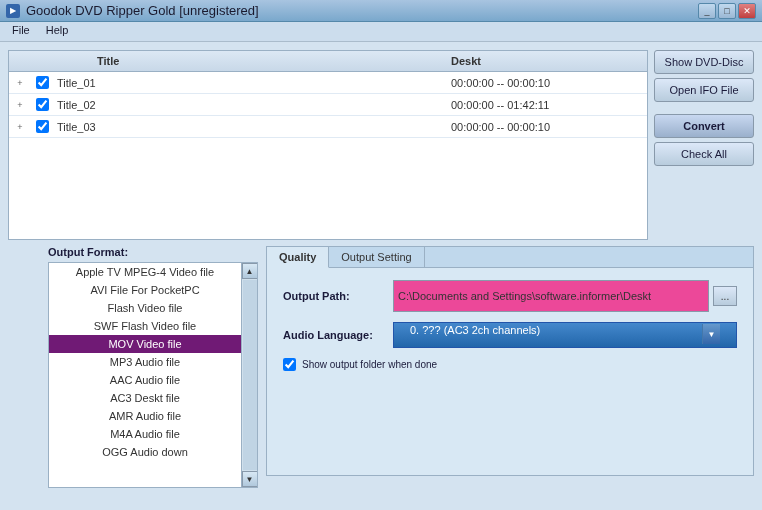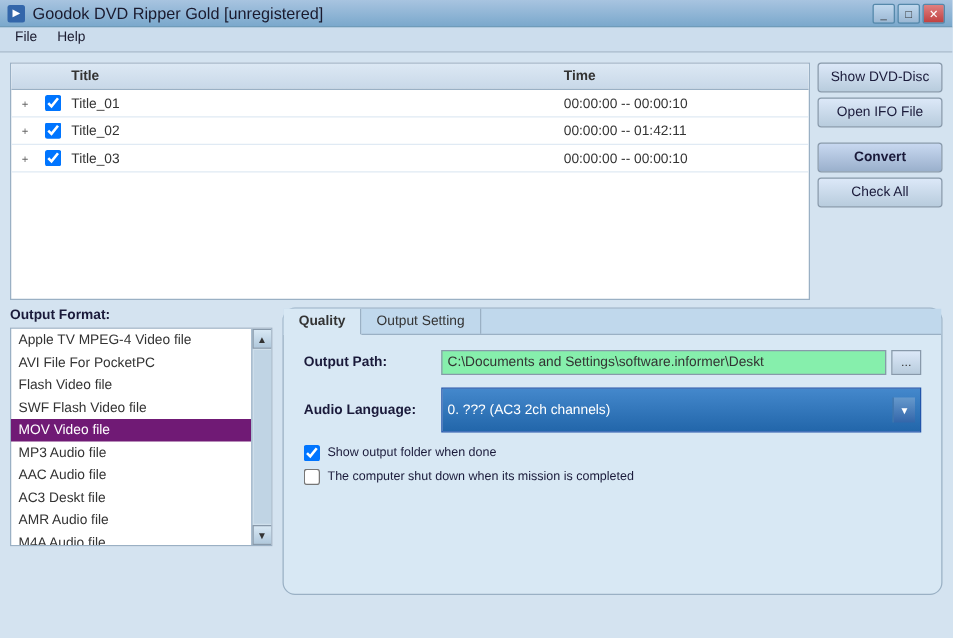--- a/index.html
+++ b/index.html
@@ -93,20 +93,21 @@
       border-bottom: 1px solid #9ab0c4;
       padding: 2px 0;
     }
     .th-expand { width: 22px; min-width: 22px; }
     .th-check { width: 22px; min-width: 22px; }
     .th-title {
       flex: 1;
       padding: 2px 4px;
       font-weight: bold;
       color: #333;
+      margin-left: 40px;
     }
     .th-time {
       width: 200px; min-width: 200px;
       padding: 2px 4px;
       font-weight: bold;
       color: #333;
     }
     .table-row {
       display: flex;
       align-items: center;
@@ -162,33 +163,35 @@
     .lower-section {
       display: flex;
       gap: 8px;
       height: 230px;
     }
 
     
     .output-format-panel {
       width: 210px;
       min-width: 210px;
+      margin-left: 40px;
     }
     .panel-label {
       font-weight: bold;
       color: #1a1a3a;
       margin-bottom: 4px;
       font-size: 11px;
     }
     .format-list-container {
       border: 1px solid #9ab0c4;
       background: white;
-      height: 175px;
+      height: 226px;
       display: flex;
       overflow: hidden;
+      text-align: center;
     }
     .format-list {
       flex: 1;
       overflow-y: auto;
       overflow-x: hidden;
     }
     .format-item {
       padding: 3px 6px;
       cursor: pointer;
       color: #333;
@@ -214,21 +217,21 @@
       width: 14px;
       background: #c0d4e4;
       margin: 1px;
     }
 
     
     .settings-panel {
       flex: 1;
       border: 1px solid #9ab0c4;
       background: #d8e8f4;
-      border-radius: 10px;
+      border-radius: 0;
       display: flex;
       flex-direction: column;
     }
     .tabs-bar {
       display: flex;
       background: #c0d8ec;
       border-bottom: 1px solid #9ab0c4;
     }
     .tab {
       padding: 4px 12px;
@@ -259,44 +262,44 @@
       font-size: 11px;
     }
     .form-control {
       flex: 1;
       display: flex;
       align-items: center;
       gap: 4px;
     }
     .path-input {
       flex: 1;
-      height: 20px;
+      height: 32px;
       border: 1px solid #8899aa;
-      background: #86efac;
+      background: #ec4899;
       padding: 1px 4px;
       font-size: 11px;
       color: #333;
     }
     .browse-btn {
       width: 24px; height: 20px;
       background: linear-gradient(to bottom, #dce8f8, #b8ccdd);
       border: 1px solid #8899aa;
       cursor: pointer;
       display: flex; align-items: center; justify-content: center;
       font-size: 10px; color: #333;
     }
     .audio-select {
       flex: 1;
-      height: 36px;
+      height: 26px;
       background: linear-gradient(to bottom, #4488cc, #2266aa);
       border: 1px solid #2255aa;
       color: white;
-      padding: 1px 4px;
-      font-size: 11px;
-      display: flex; align-items: center; justify-content: space-between;
+      padding: 1px 16px;
+      font-size: 11px;
+      display: flex; justify-content: space-between;
     }
     .select-arrow {
       width: 18px; height: 20px;
       background: linear-gradient(to bottom, #6699cc, #3366aa);
       border-left: 1px solid #4477aa;
       display: flex; align-items: center; justify-content: center;
       font-size: 8px; color: white;
     }
     .checkbox-row {
       display: flex;
@@ -331,21 +334,21 @@
 
 <div class="main-content">
 
   <div class="upper-section">
 
     <div class="table-container">
       <div class="table-header">
         <div class="th-expand"></div>
         <div class="th-check"></div>
         <div class="th-title">Title</div>
-        <div class="th-time">Time</div>
+        <div class="th-time">Deskt</div>
       </div>
 
       <div class="table-row">
         <div class="td-expand">+</div>
         <div class="td-check">
             <input type="checkbox" checked="" style="">
           </div>
         <div class="td-title">Title_01</div>
         <div class="td-time">00:00:00 -- 00:00:10</div>
       </div>
@@ -424,22 +427,18 @@
               <span>0. ??? (AC3 2ch channels)</span>
               <div class="select-arrow">▼</div>
             </div>
           </div>
         </div>
 
         <div class="checkbox-row">
           <input type="checkbox" checked="" style="">
           <span class="checkbox-label">Show output folder when done</span>
         </div>
-        <div class="checkbox-row">
-          <input type="checkbox" style="">
-          <span class="checkbox-label">The computer shut down when its mission is completed</span>
-        </div>
 
       </div>
     </div>
 
   </div>
 </div>
 
 </body></html>

